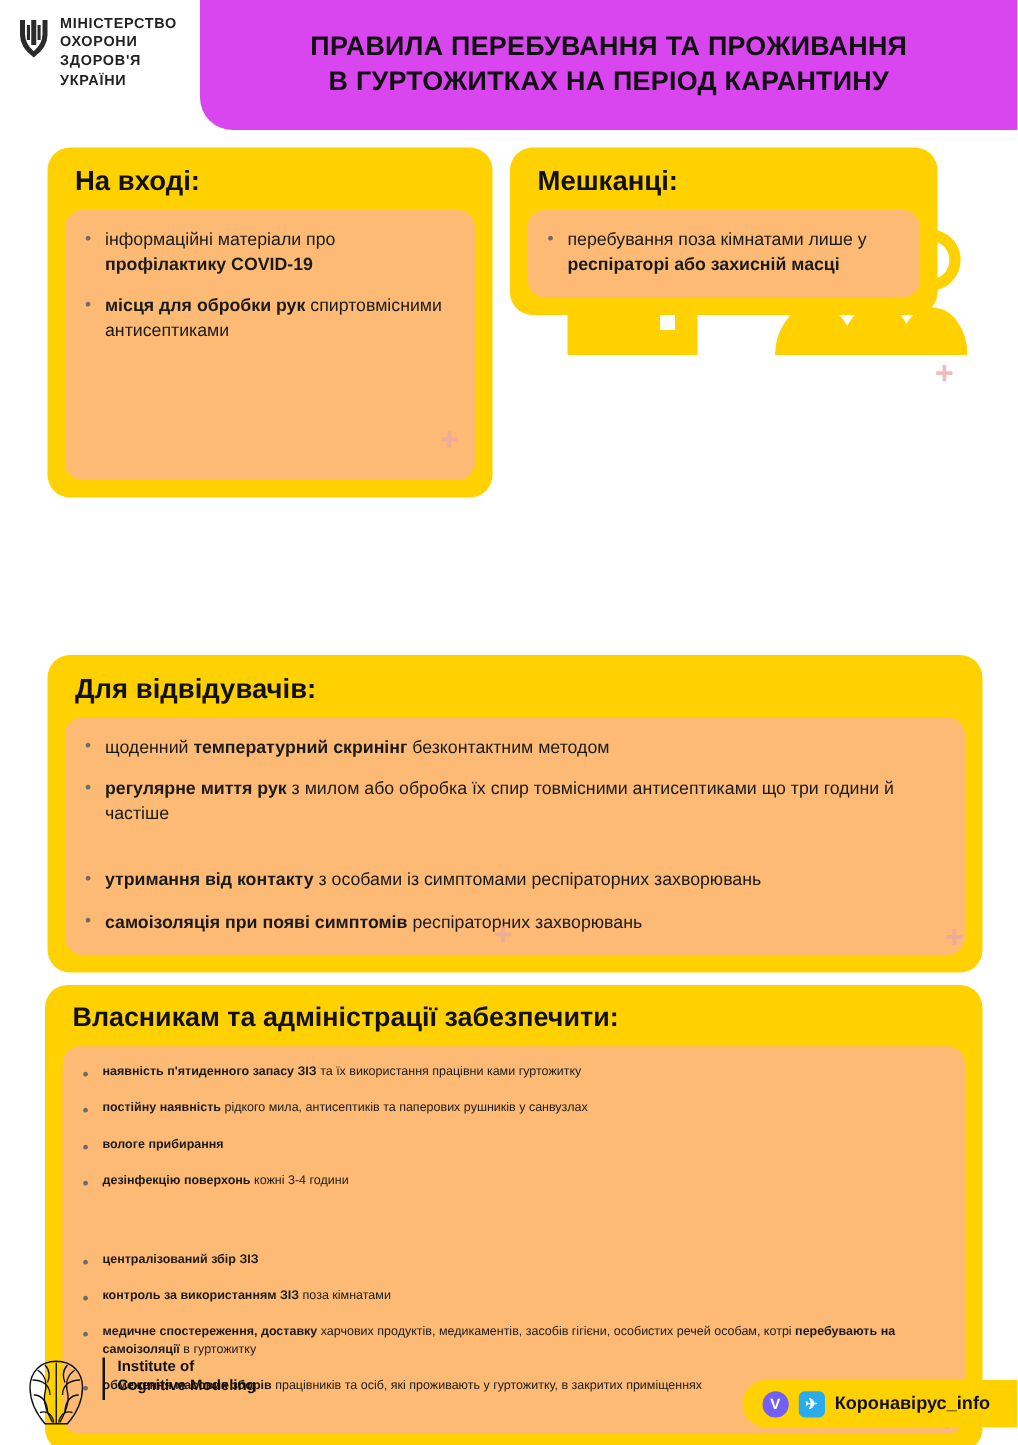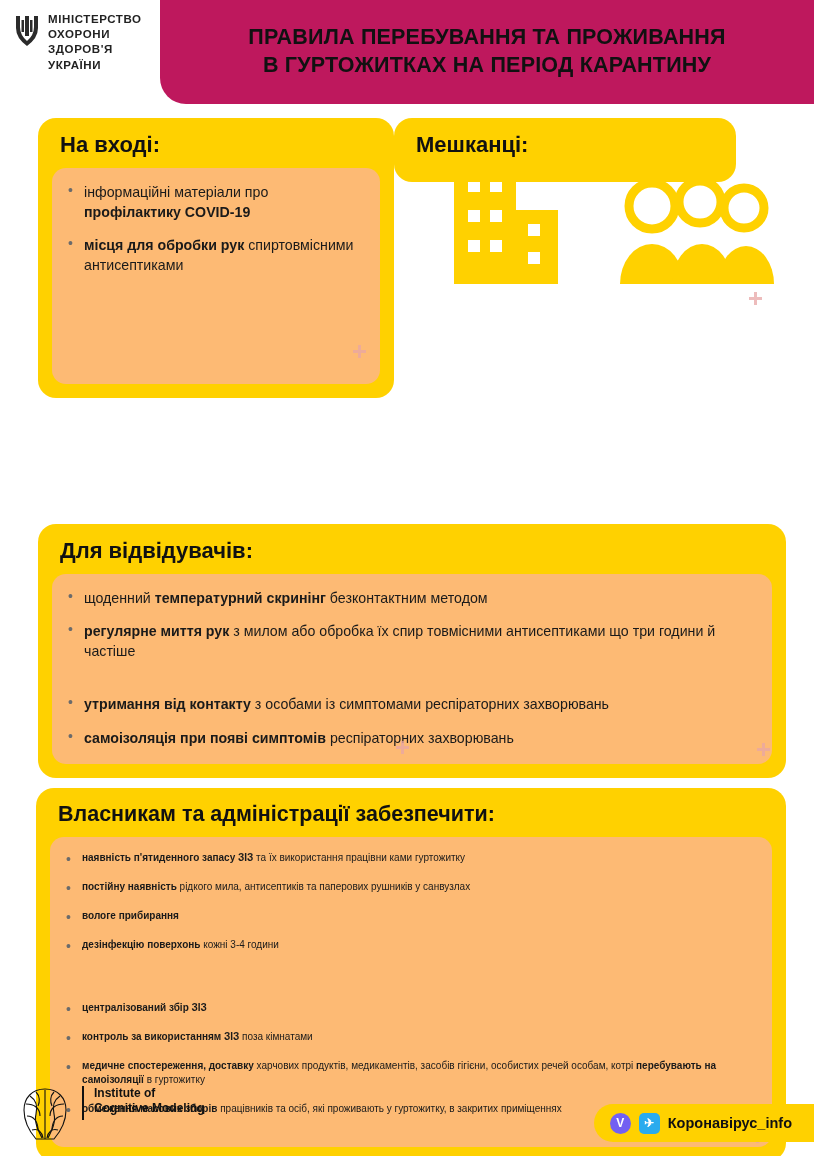--- a/index.html
+++ b/index.html
@@ -38,21 +38,21 @@
     font-size: 11.5px;
     font-weight: bold;
     line-height: 1.32;
     letter-spacing: .6px;
     color: #222;
     text-transform: uppercase;
   }
   .logo-text div { white-space: nowrap; }
   .title-bar {
     flex: 1;
-    background: #be185d;
+    background: #d946ef;
     border-bottom-left-radius: 26px;
     height: 104px;
     display: flex;
     align-items: center;
     justify-content: center;
     padding: 0 16px;
   }
   .title-bar h1 {
     margin: 0;
     font-size: 21.5px;
@@ -114,20 +114,21 @@
     background: #e8a6a6;
   }
   .plus:before { left: 5px; top: 0; width: 3px; height: 13px; }
   .plus:after  { top: 5px; left: 0; height: 3px; width: 13px; }
 
   
   .row1 {
     position: relative;
     padding: 14px 28px 0 38px;
     display: flex;
+    gap: 14px;
     align-items: flex-start;
   }
   .card-entrance { width: 356px; }
   .card-entrance .inner { min-height: 216px; }
   .card-residents { width: 342px; }
 
   
   .illustration {
     position: absolute;
     right: 40px;
@@ -249,20 +250,27 @@
         <li>
           <span></span><span class="b">місця для обробки рук</span><span> спиртовмісними антисептиками</span>
         </li>
       </ul>
       <span class="plus" style="right:14px; bottom:26px;"></span>
     </div>
   </div>
 
   <div class="card card-residents" style="background:#FFD100; align-self:flex-start;">
     <h2>Мешканці:</h2>
+    <div class="inner">
+      <ul class="items">
+        <li>
+          <span>перебування поза кімнатами  лише у </span><span class="b">респіраторі або захисній масці</span><span></span>
+        </li>
+      </ul>
+    </div>
   </div>
 </div>
 
 <span class="plus" style="position:absolute; right:52px; top:292px;"></span>
 
 <div class="row2" style="margin-top:118px;">
   <div class="card">
     <h2>Для відвідувачів:</h2>
     <div class="inner">
       <div class="two-col">

